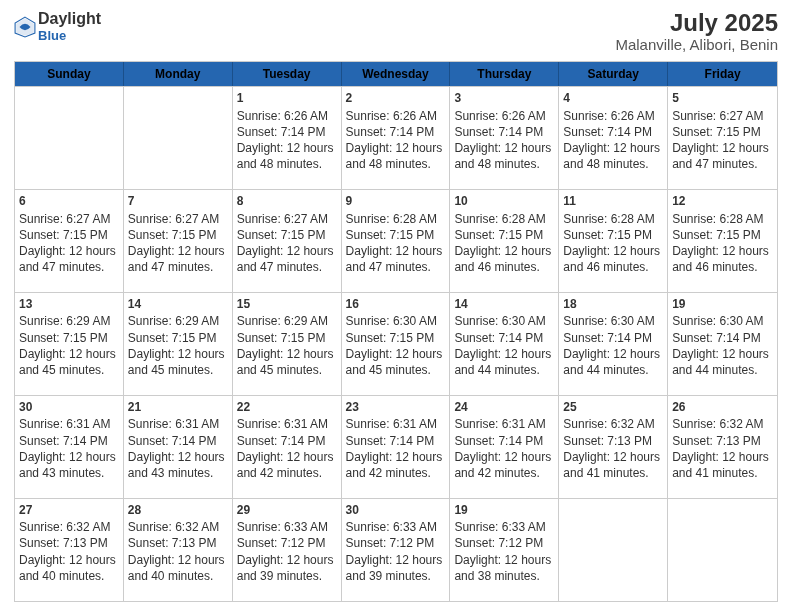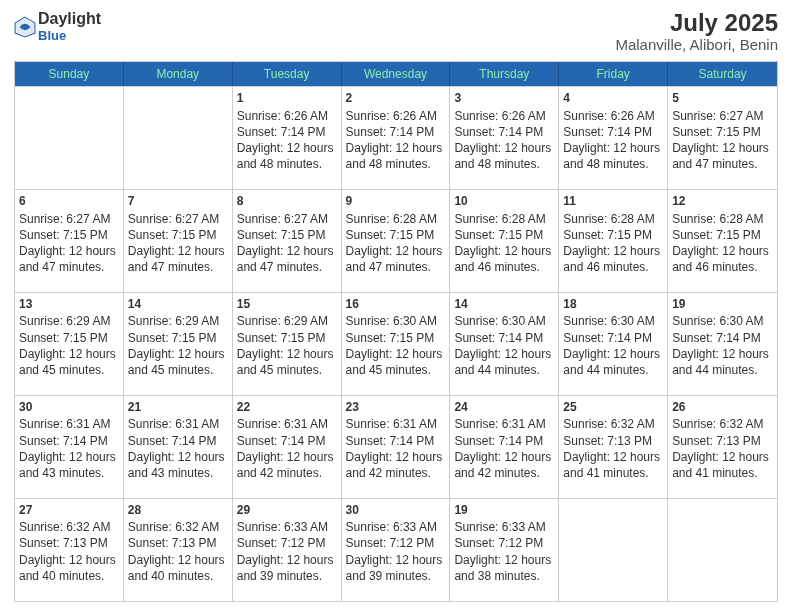--- a/index.html
+++ b/index.html
@@ -63,22 +63,22 @@
       display: flex;
       flex-direction: column;
       border: 1px solid #ccc;
     }
     .cal-header-row {
       display: grid;
       grid-template-columns: repeat(7, 1fr);
       background: #2566b0;
     }
     .cal-header-cell {
-      color: #86efac;
-      font-weight: normal;
+      color: #000000;
+      font-weight: bold;
       font-size: 12px;
       text-align: center;
       padding: 5px 2px;
       border-right: 1px solid #1a4f8a;
     }
     .cal-header-cell:last-child { border-right: none; }
     .cal-body {
       flex: 1;
       display: flex;
       flex-direction: column;
@@ -135,22 +135,22 @@
     </div>
   </div>
 
   <div class="calendar">
     <div class="cal-header-row">
     <div class="cal-header-cell">Sunday</div>
         <div class="cal-header-cell">Monday</div>
         <div class="cal-header-cell">Tuesday</div>
         <div class="cal-header-cell">Wednesday</div>
         <div class="cal-header-cell">Thursday</div>
+        <div class="cal-header-cell">Saturday</div>
         <div class="cal-header-cell">Friday</div>
-        <div class="cal-header-cell">Saturday</div>
       </div>
     <div class="cal-body">
     <div class="cal-week">
           <div class="cal-cell empty"></div>
           <div class="cal-cell empty"></div>
           <div class="cal-cell filled">
             <span class="day-num">1</span>
             <div class="cell-text" style="white-space: pre-line;">Sunrise: 6:26 AM
 Sunset: 7:14 PM
 Daylight: 12 hours and 48 minutes.</div>

